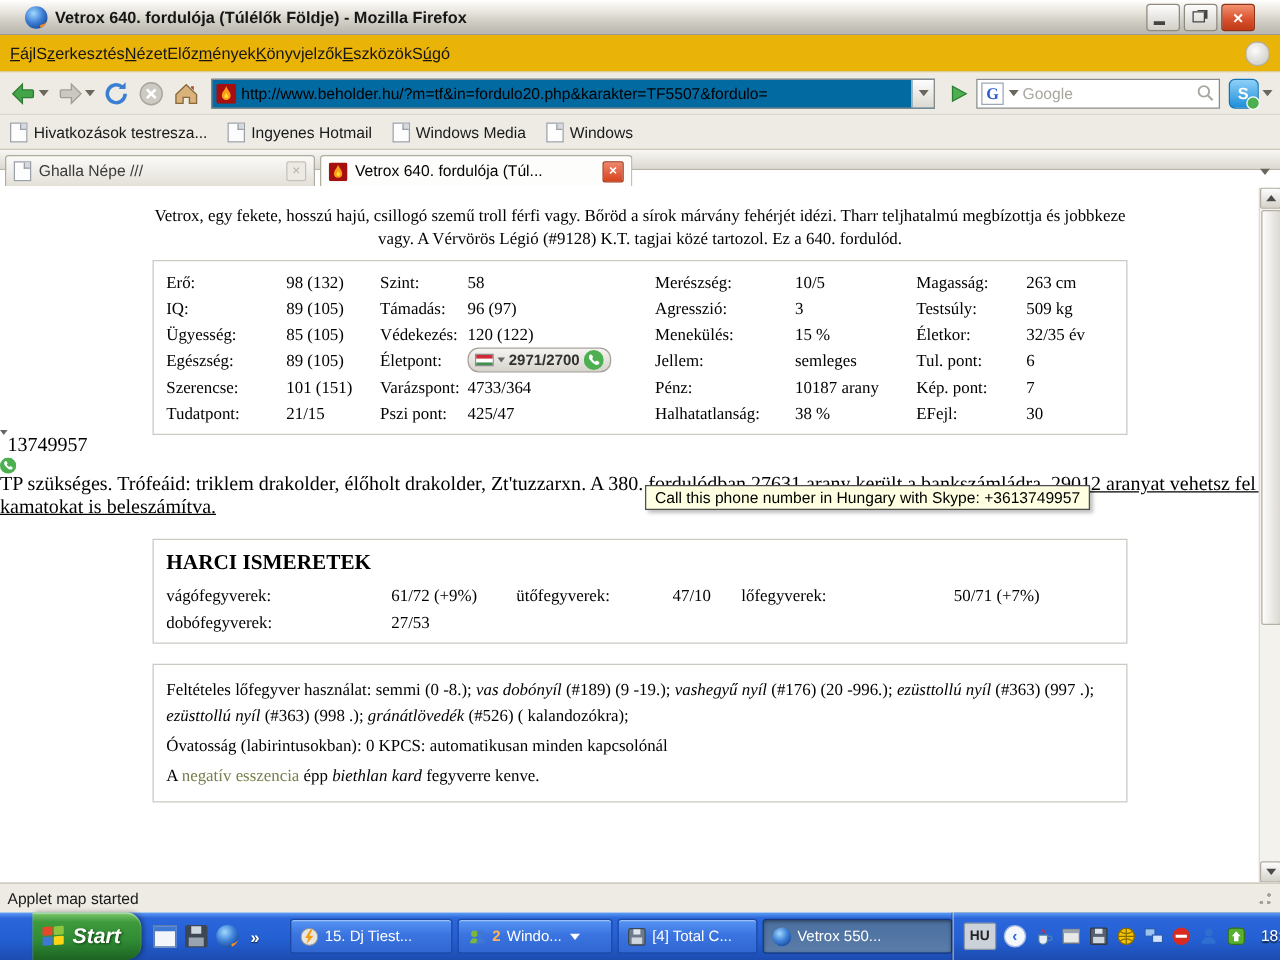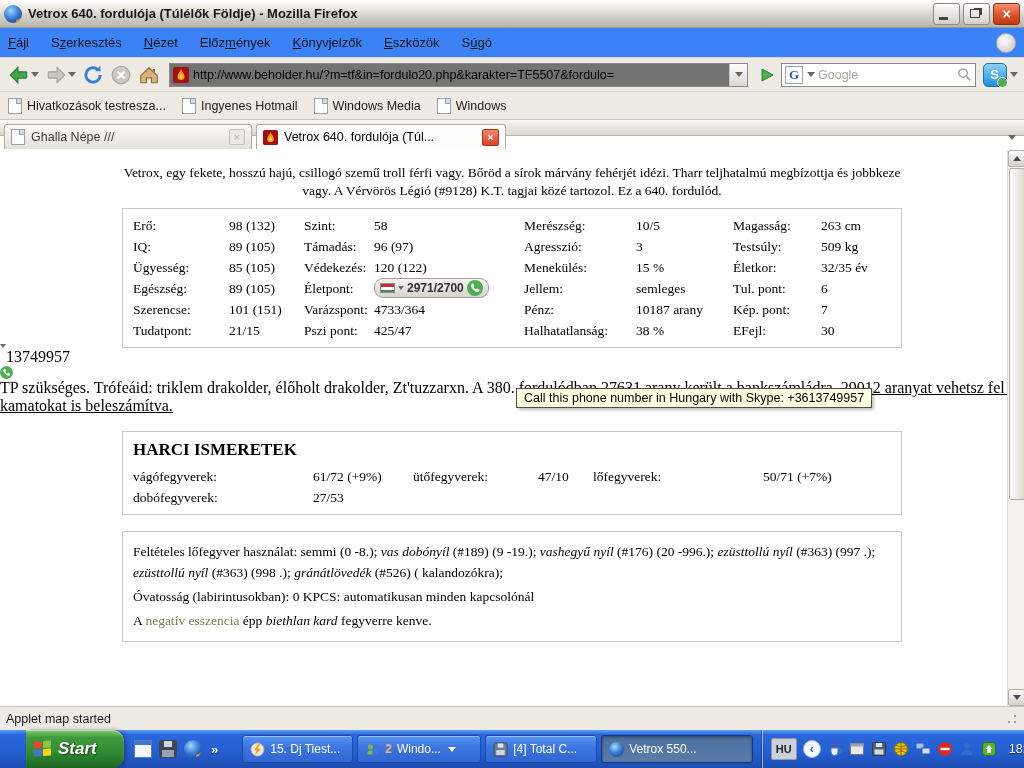--- a/index.html
+++ b/index.html
@@ -3,47 +3,47 @@
 <meta charset="utf-8">
 <style>
   html,body{margin:0;padding:0;}
   body{width:1024px;height:768px;position:relative;overflow:hidden;
        font-family:"Liberation Sans",sans-serif;background:#fff;}
   svg{display:block;}
 
   
   .titlebar{position:absolute;top:0;left:0;width:1024px;height:28px;
     background:linear-gradient(180deg,#ffffff 0%,#e8e5de 35%,#d3d0c8 60%,#b9b6ad 100%);
-    border-bottom:1px solid #99958a;display:flex;align-items:center;padding:0 4px;box-sizing:border-box;}
+    border-bottom:1px solid #99958a;display:flex;align-items:center;padding:0 20px;box-sizing:border-box;}
   .titlebar .title{font-weight:bold;font-size:13px;color:#161616;margin-left:6px;flex:1;
     white-space:nowrap;overflow:hidden;}
   .winbtn{width:25px;height:20px;border:1px solid #8e8a7e;border-radius:3px;margin-left:3px;
     background:linear-gradient(180deg,#fdfdfd,#d2cfc7);position:relative;
     display:flex;align-items:center;justify-content:center;font-size:12px;color:#333;}
   .winbtn.min::after{content:"";position:absolute;left:5px;bottom:4px;width:9px;height:3px;background:#444;}
   .winbtn.restore::after{content:"";position:absolute;left:6px;top:5px;width:8px;height:7px;
     border:1px solid #444;box-shadow:3px -2px 0 -1px #444;}
   .winbtn.close{background:linear-gradient(180deg,#f3916f,#d74f2b 60%,#c03a18);
     border-color:#8e3416;color:#fff;font-weight:bold;font-size:14px;line-height:1;}
 
   
-  .menubar{position:absolute;top:28px;left:0;width:1024px;height:30px;background:#3b82f6;
-    border-bottom:1px solid #d9d6ce;display:flex;align-items:center;padding:0 8px;box-sizing:border-box;gap:22px;
+  .menubar{position:absolute;top:28px;left:0;width:1024px;height:30px;background:#eab308;
+    border-bottom:1px solid #d9d6ce;display:flex;align-items:center;padding:0 8px;box-sizing:border-box;
     font-size:13px;color:#151515;}
   .menubar .mi .key{text-decoration:underline;}
   .throbber{margin-left:auto;width:18px;height:18px;border-radius:50%;
     background:radial-gradient(circle at 40% 35%,#fbfbfb,#c7c4bb);border:1px solid #b2aea3;}
 
   
   .navbar{position:absolute;top:58px;left:0;width:1024px;height:34px;background:#eeebe4;
     border-bottom:1px solid #d9d6ce;display:flex;align-items:center;padding:0 6px;box-sizing:border-box;gap:2px;}
   .navbtn{height:28px;display:flex;align-items:center;justify-content:center;padding:0 2px;border-radius:3px;}
   .ddarrow{width:0;height:0;border-left:4px solid transparent;border-right:4px solid transparent;
     border-top:5px solid #6b675d;margin-left:1px;}
-  .urlbar{flex:1;height:24px;background:#737373;border:1px solid #8a8a8a;display:flex;align-items:center;
+  .urlbar{flex:1;height:24px;background:#0369a1;border:1px solid #8a8a8a;display:flex;align-items:center;
     margin:0 5px;padding-left:3px;box-sizing:border-box;}
   .urlbar .urltext{flex:1;font-size:12.5px;color:#000;white-space:nowrap;overflow:hidden;margin-left:4px;}
   .urldrop{width:17px;height:100%;border-left:1px solid #c6c6c6;display:flex;align-items:center;justify-content:center;
     background:linear-gradient(180deg,#fdfdfd,#dcd9d1);}
   .gobtn{width:24px;height:26px;display:flex;align-items:center;justify-content:center;}
   .searchbox{width:195px;height:24px;background:#fff;border:1px solid #8a8a8a;display:flex;align-items:center;
     padding:0 3px;box-sizing:border-box;gap:3px;}
   .glogo{width:16px;height:16px;border:1px solid #9aa7b8;display:flex;align-items:center;justify-content:center;
     font-family:"Liberation Serif",serif;font-weight:bold;font-size:13px;color:#2b5dcd;background:#fff;}
   .searchtext{flex:1;font-size:12.5px;color:#a9a69e;}
@@ -479,21 +479,21 @@
       </span>
     <span class="stext">Start</span>
   </div>
   <div class="quicklaunch">
     <span class="qlicon qlwin"></span>
     <span class="qlicon qlfloppy"></span>
     <span class="qlicon ffball"></span>
     <span class="chev">»</span>
   </div>
   <div class="tasks">
-    <div class="taskbtn" style="width:111px">
+    <div class="taskbtn" style="width:130px">
       <svg width="15" height="15" viewBox="0 0 18 18">
           <circle cx="9" cy="9" r="8" fill="#e8e6df" stroke="#9a978f"></circle>
           <path d="M10 2 5 10h3l-2 6 7-8h-4l3-6z" fill="#f39c12"></path>
         </svg>
       <span class="tlabel">15. Dj Tiest...</span>
     </div>
     <div class="taskbtn" style="width:124px">
       <svg width="15" height="15" viewBox="0 0 15 14">
           <circle cx="5.5" cy="4.5" r="2.6" fill="#7cb83d"></circle>
           <path d="M2 12c0-2.4 1.6-4 3.5-4S9 9.6 9 12z" fill="#7cb83d"></path>

